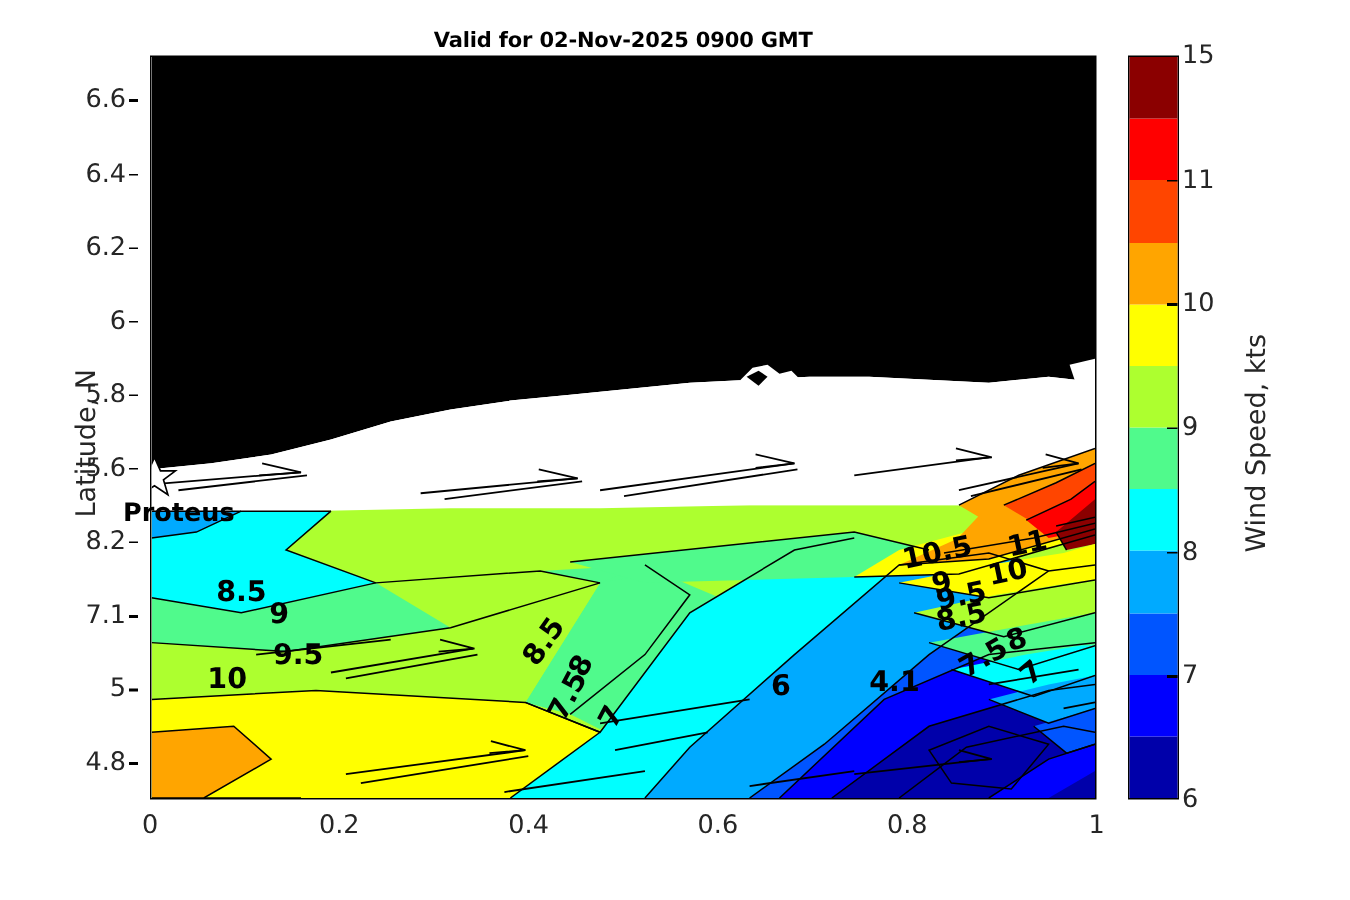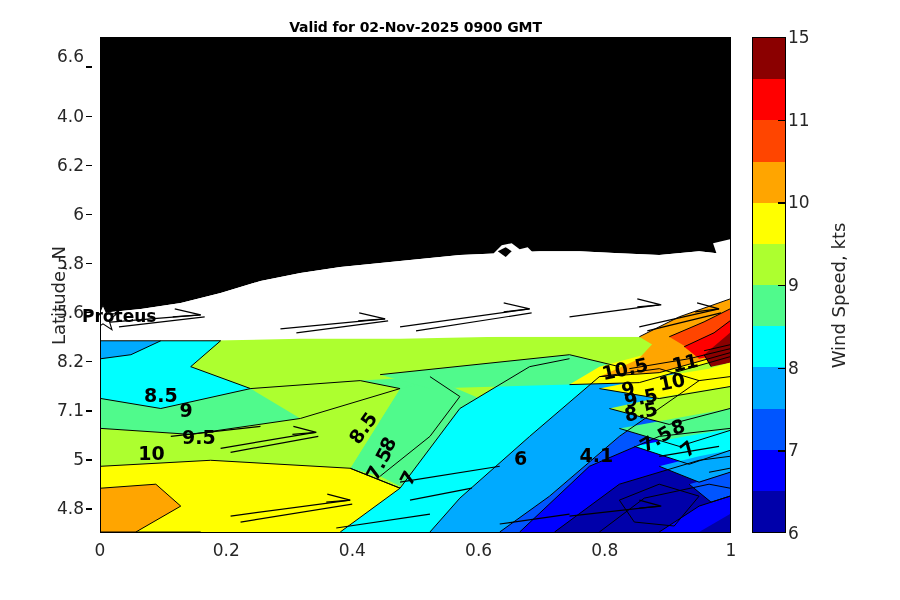--- a/index.html
+++ b/index.html
@@ -231,42 +231,42 @@
         <div class="clab" style="left: 577.365px; top: 389.188px; transform: translate(-50%, -50%) rotate(-18deg);">8</div>
         <div class="clab" style="left: 539.505px; top: 374.455px; transform: translate(-50%, -50%) rotate(-12deg);">8.5</div>
         <div class="clab" style="left: 539.505px; top: 359.723px; transform: translate(-50%, -50%) rotate(-12deg);">9.5</div>
         <div class="clab" style="left: 526.885px; top: 351.129px; transform: translate(-50%, -50%) rotate(-12deg);">9</div>
         <div class="clab" style="left: 571.055px; top: 343.762px; transform: translate(-50%, -50%) rotate(-12deg);">10</div>
         <div class="clab" style="left: 523.73px; top: 331.485px; transform: translate(-50%, -50%) rotate(-12deg);">10.5</div>
         <div class="clab" style="left: 583.675px; top: 325.347px; transform: translate(-50%, -50%) rotate(-12deg);">11</div>
       </div>
   </div>
 
-  <div class="stationname" style="left:82px;top:306px;">Proteus</div>
+  <div class="stationname" style="left:82px;top:332px;">Proteus</div>
 
   <div class="ytickwrap" id="yticks">
       <div class="ytick" style="top: 471.446px; right: 8px;">4.8</div>
       <div style="position: absolute; right: 0px; width: 6px; height: 1.3px; background: rgb(0, 0, 0); top: 471.446px;"></div>
       <div class="ytick" style="top: 422.337px; right: 8px;">5</div>
       <div style="position: absolute; right: 0px; width: 6px; height: 1.3px; background: rgb(0, 0, 0); top: 422.337px;"></div>
       <div class="ytick" style="top: 373.228px; right: 8px;">7.1</div>
       <div style="position: absolute; right: 0px; width: 6px; height: 1.3px; background: rgb(0, 0, 0); top: 373.228px;"></div>
       <div class="ytick" style="top: 324.119px; right: 8px;">8.2</div>
       <div style="position: absolute; right: 0px; width: 6px; height: 1.3px; background: rgb(0, 0, 0); top: 324.119px;"></div>
       <div class="ytick" style="top: 275.01px; right: 8px;">5.6</div>
       <div style="position: absolute; right: 0px; width: 6px; height: 1.3px; background: rgb(0, 0, 0); top: 275.01px;"></div>
       <div class="ytick" style="top: 225.901px; right: 8px;">5.8</div>
       <div style="position: absolute; right: 0px; width: 6px; height: 1.3px; background: rgb(0, 0, 0); top: 225.901px;"></div>
       <div class="ytick" style="top: 176.792px; right: 8px;">6</div>
       <div style="position: absolute; right: 0px; width: 6px; height: 1.3px; background: rgb(0, 0, 0); top: 176.792px;"></div>
       <div class="ytick" style="top: 127.683px; right: 8px; margin-left: 24px;">6.2</div>
       <div style="position: absolute; right: 0px; width: 6px; height: 1.3px; background: rgb(0, 0, 0); top: 127.683px;"></div>
-      <div class="ytick" style="top: 78.5743px; right: 8px;">4.0</div>
+      <div class="ytick" style="top: 78.5743px; right: 8px;">6.4</div>
       <div style="position: absolute; right: 0px; width: 6px; height: 1.3px; background: rgb(0, 0, 0); top: 78.5743px;"></div>
-      <div class="ytick" style="top: 19px; right: 8px;">6.6</div>
+      <div class="ytick" style="top: 29px; right: 8px;">6.6</div>
       <div style="position: absolute; right: 0px; width: 6px; height: 1.3px; background: rgb(0, 0, 0); top: 29.4653px;"></div>
     </div>
   <div class="xtickwrap" id="xticks">
       <div class="xtick" style="left: 0px;">0</div>
       <div class="xtick" style="left: 126.2px;">0.2</div>
       <div class="xtick" style="left: 252.4px;">0.4</div>
       <div class="xtick" style="left: 378.6px;">0.6</div>
       <div class="xtick" style="left: 504.8px;">0.8</div>
       <div class="xtick" style="left: 631px;">1</div>
     </div>

